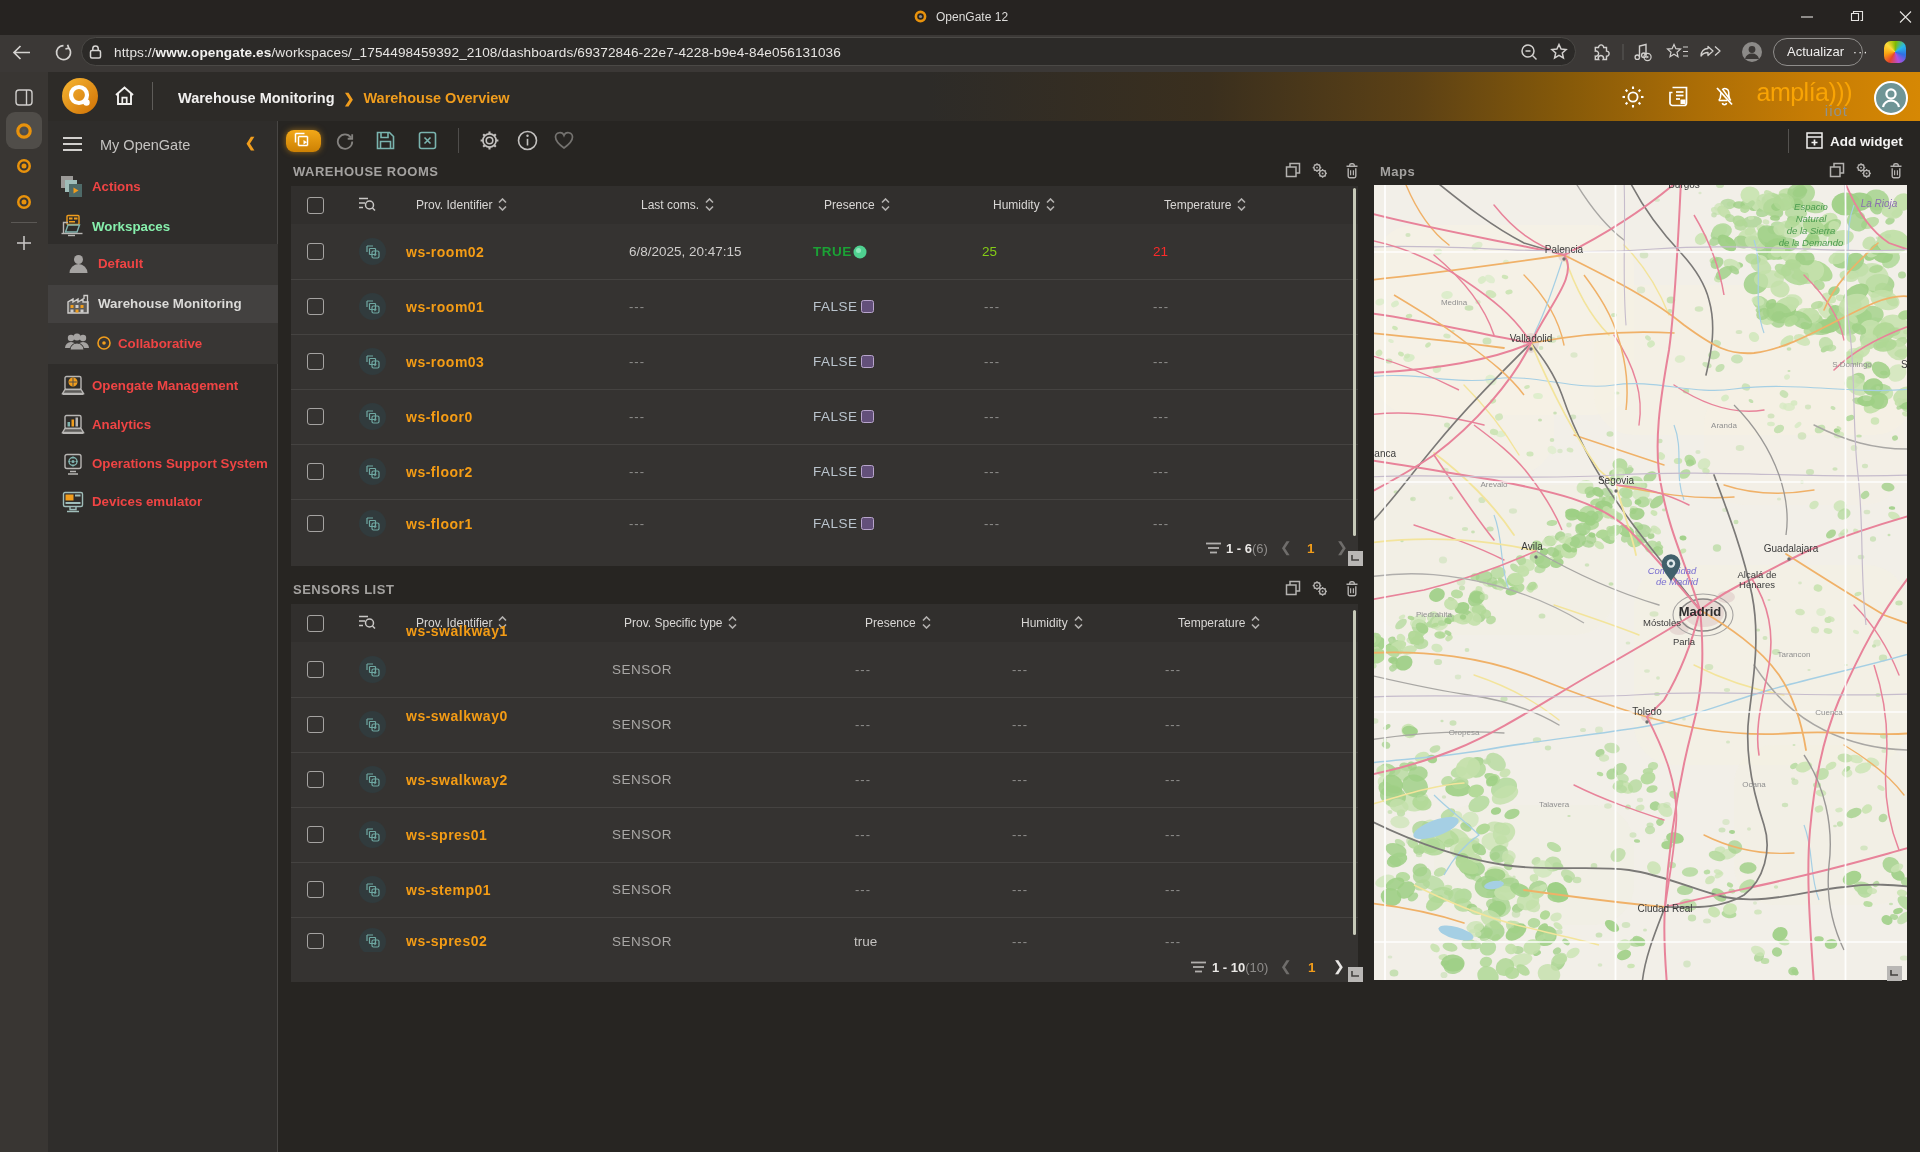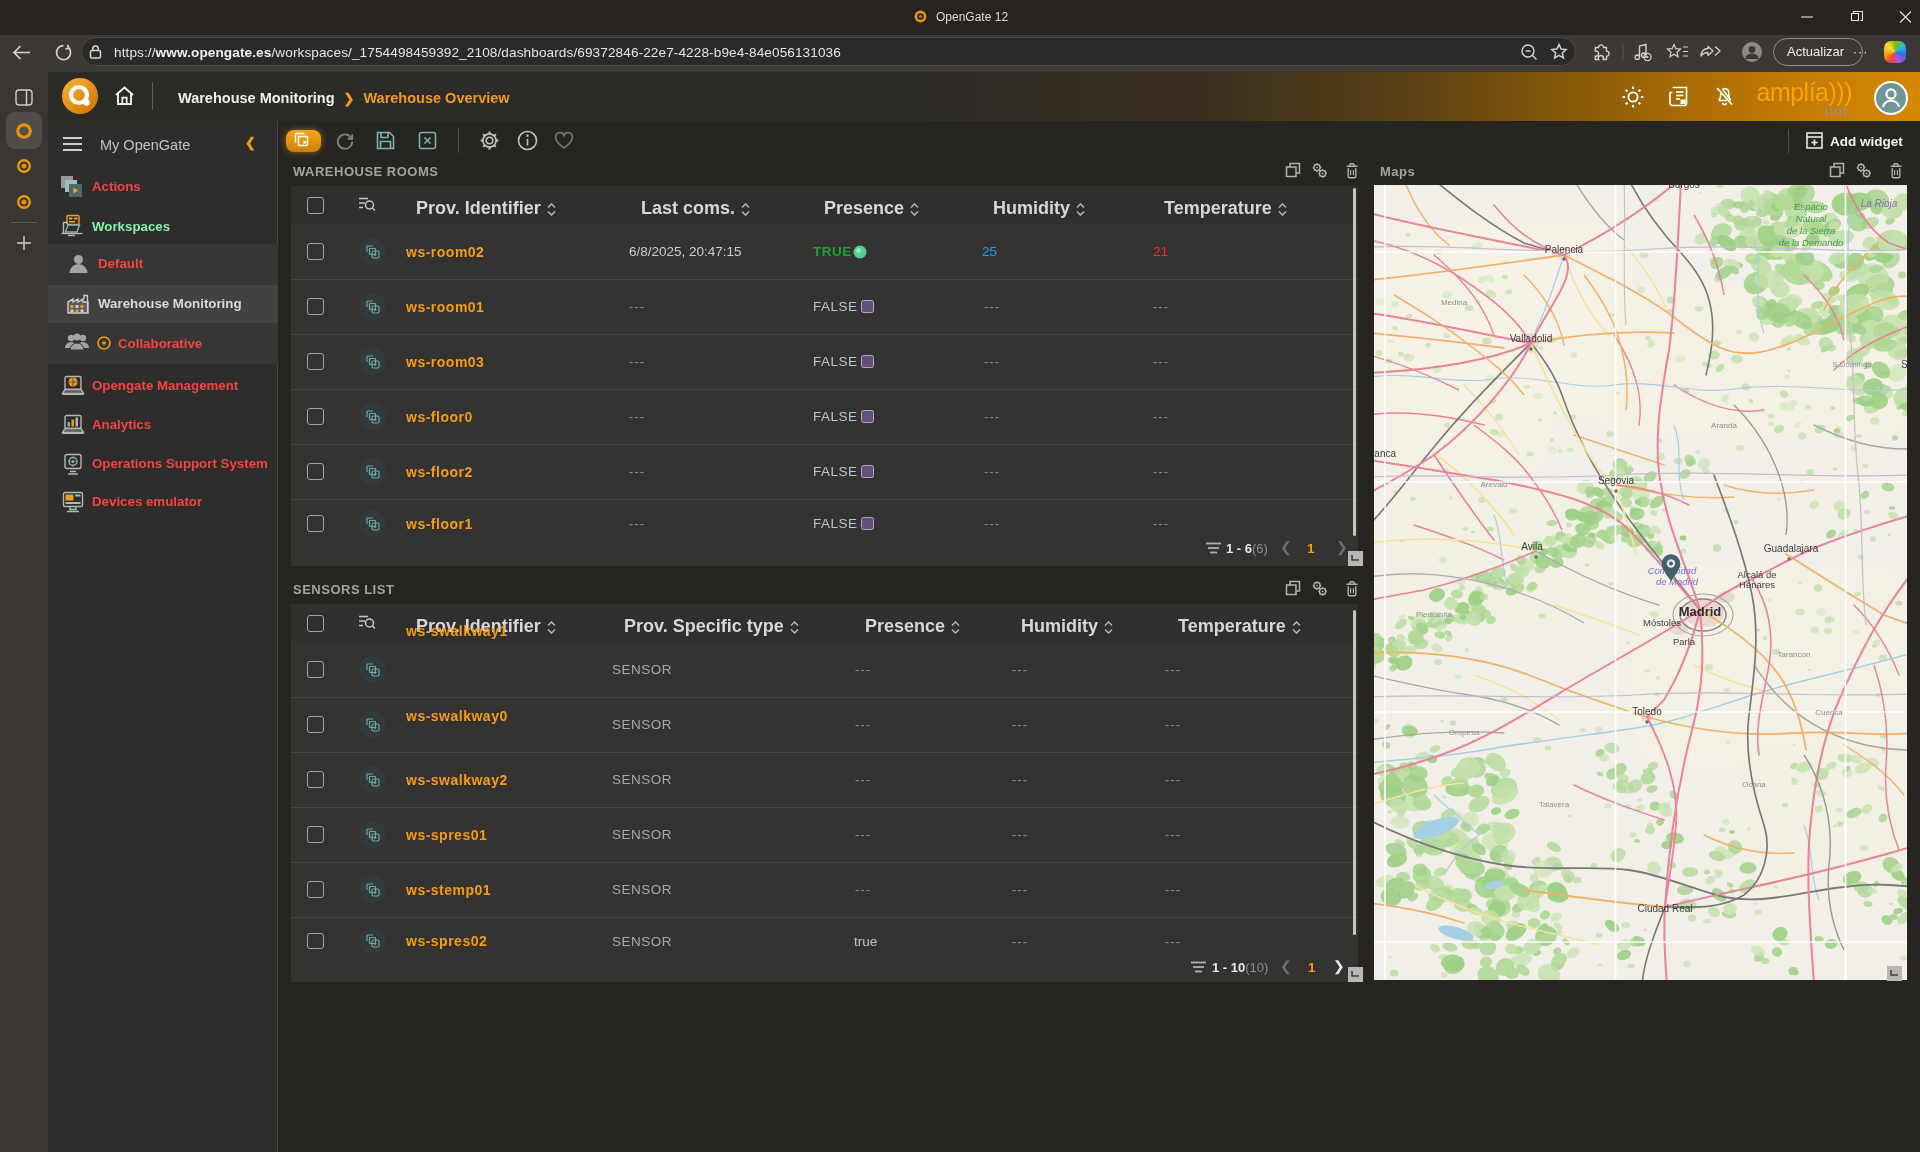--- a/index.html
+++ b/index.html
@@ -21,21 +21,21 @@
     background:linear-gradient(90deg,#2d2b28 0%,#2d2b28 47%,#3a2f1e 62%,#5c4115 73%,#855909 81%,#ab6d06 88%,#c67c04 94%,#d68804 100%); }
   .crumb1 { color:#f2f1f0; font-weight:bold; font-size:14.5px; }
   .crumb2 { color:#f09d1d; font-weight:bold; font-size:14.5px; }
   
   #navpanel { left:48px; top:121px; width:230px; height:1031px; background:#2f2d2b; border-right:1px solid #484644; }
   .navtxt { font-weight:bold; font-size:13.3px; color:#ef4444; }
   
   #main { left:279px; top:121px; width:1641px; height:1031px; background:#272522; }
   .wtitle { font-weight:bold; font-size:13px; color:#a4a2a0; letter-spacing:0.5px; }
   .tbox { background:#353331; }
-  .hdr { font-weight:bold; font-size:18px; color:#d9d7d5; }
+  .hdr { font-weight:normal; font-size:12px; color:#d9d7d5; }
   .ident { font-weight:bold; font-size:14px; color:#f49c15; letter-spacing:0.5px; }
   .val { font-size:13.5px; color:#b5b3b1; }
   .dash { font-size:13px; color:#8f8d8b; letter-spacing:1px; }
   .sep { position:absolute; left:0; width:100%; height:1px; background:#454341; }
   .chk { position:absolute; width:16.5px; height:16.5px; border:1.8px solid #a5a3a1; border-radius:3px; }
   .eicon { position:absolute; width:27px; height:27px; border-radius:50%; background:#313b3d; }
   .falsebox { position:absolute; width:13px; height:13px; border-radius:2.5px; background:#63507a; border:1.3px solid #b8a5cc; }
 </style>
 </head>
 <body>
@@ -357,21 +357,21 @@
     <rect x="6" y="6" width="7" height="7" rx="1.5"></rect>
     <path d="M8.3 8.2 l2.6 1.6 -2.6 1.6 z" fill="#6fa8a2" stroke="none"></path>
   </svg>
 <div class="abs ident" style="left:406px;top:243.5px;">ws-room02</div>
 <div class="abs val" style="left:629px;top:244.0px;color:#cecccb;">6/8/2025, 20:47:15</div>
 <div class="abs" style="left:813px;top:243.5px;font-weight:bold;font-size:13.5px;color:#1ba135;letter-spacing:.5px;">TRUE</div>
 <svg class="abs" style="left:853px;top:244.5px" width="14" height="14">
     <circle cx="7" cy="7" r="6.5" fill="#4fd190"></circle>
     <circle cx="5.5" cy="5.5" r="2.5" fill="#8ee8bb"></circle>
   </svg>
-<div class="abs val" style="left:982px;top:244.0px;color:#0ea5e9;">25</div>
+<div class="abs val" style="left:982px;top:244.0px;color:#84cc16;">25</div>
 <div class="abs" style="left:1153px;top:244.0px;font-size:13.5px;color:#fb2a2a;">21</div>
 <div class="chk" style="left:307px;top:298.0px;"></div>
 <div class="eicon" style="left:359px;top:293.0px;"></div>
 <svg class="abs" style="left:365.5px;top:299.5px" width="14" height="14" viewBox="0 0 14 14" fill="none" stroke="#6fa8a2" stroke-width="1.2">
     <path d="M1 1 h6 M1 1 v6"></path>
     <path d="M3.5 3.5 h6 M3.5 3.5 v6 M9.5 3.5 v6 M3.5 9.5 h6"></path>
     <rect x="6" y="6" width="7" height="7" rx="1.5"></rect>
     <path d="M8.3 8.2 l2.6 1.6 -2.6 1.6 z" fill="#6fa8a2" stroke="none"></path>
   </svg>
 <div class="abs ident" style="left:406px;top:298.5px;">ws-room01</div>

